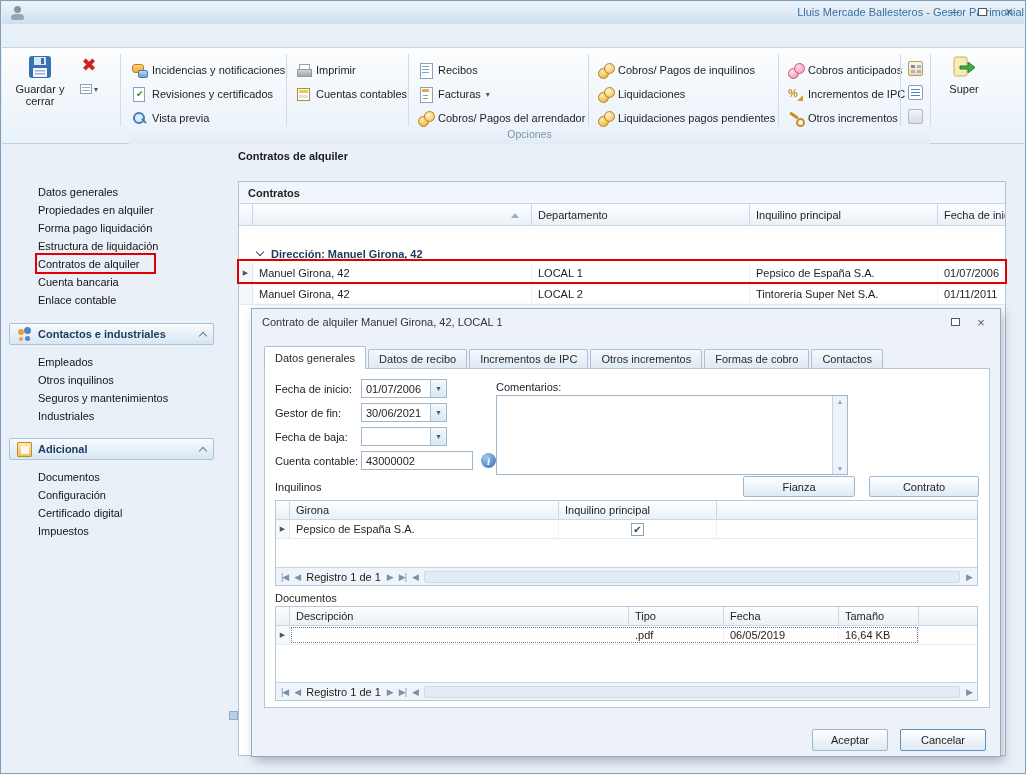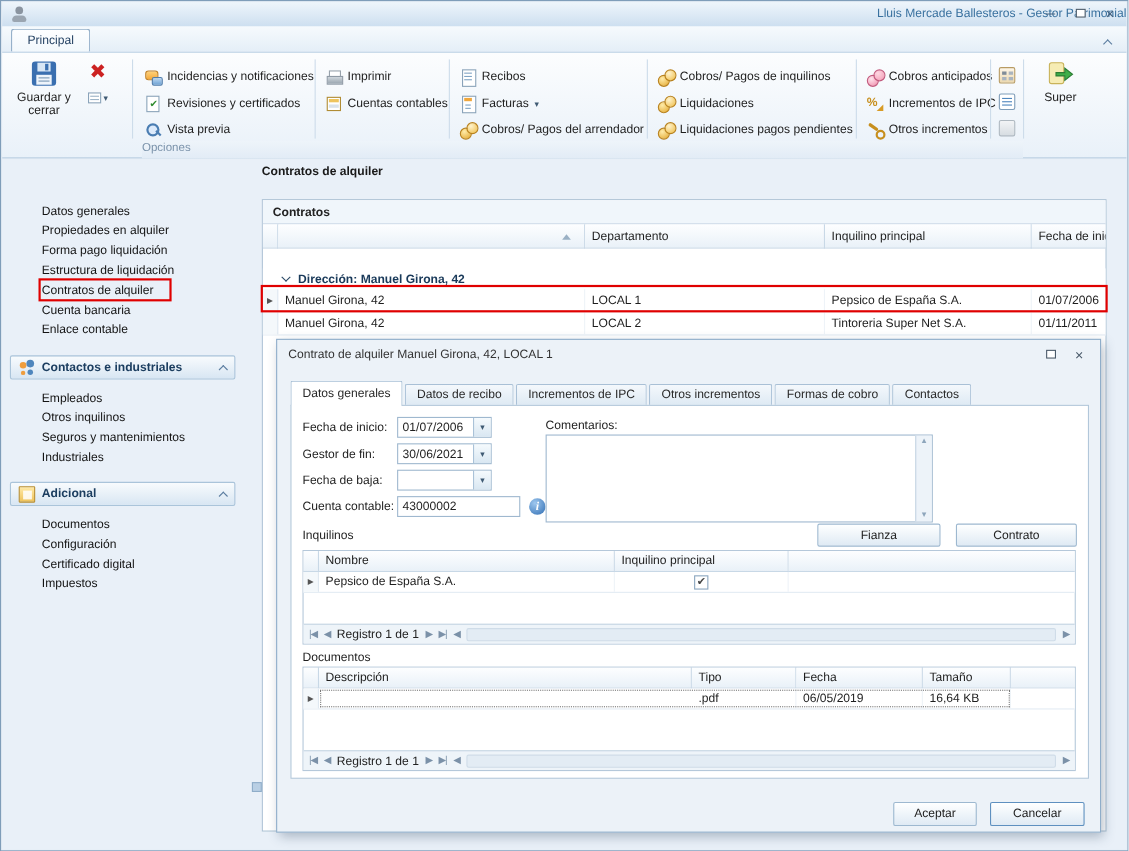--- a/index.html
+++ b/index.html
@@ -13,21 +13,21 @@
 .appicon::before{content:"";position:absolute;left:5px;top:1px;width:7px;height:7px;border-radius:50%;background:#8a94a0}
 .appicon::after{content:"";position:absolute;left:2px;top:9px;width:13px;height:6px;border-radius:4px 4px 2px 2px;background:#9aa5b1}
 .winbtns{position:absolute;right:6px;top:3px;display:flex;gap:9px;align-items:center}
 .winbtn{width:18px;height:15px;text-align:center;line-height:15px;color:#44617e;font-size:12px}
 .restore{width:9px;height:8px;border:1px solid #4a5a6a;background:#fff;display:inline-block}
 
 .tabrow{position:absolute;left:1px;right:1px;top:23px;height:23px;background:linear-gradient(#f6fafd,#e4eef7)}
 .tab-active{position:absolute;left:8px;top:2px;height:21px;padding:4px 14px 0;background:linear-gradient(#fdfeff,#f2f8fc);border:1px solid #96b1ca;border-bottom:none;border-radius:3px 3px 0 0;color:#1e3c5e}
 .ribcollapse{position:absolute;right:14px;top:9px}
 .ribbon{position:absolute;left:1px;right:1px;top:46px;height:97px;background:linear-gradient(#fcfdfe,#e9f1f9);border-top:1px solid #c3d5e6;border-bottom:1px solid #b9cee2}
-.ribcap{position:absolute;left:127px;top:80px;width:801px;height:16px;color:#7b93ab;font-size:10.5px;background:linear-gradient(#eef4fa,#e2ecf6)}
+.ribcap{position:absolute;left:127px;top:80px;width:801px;height:16px;text-align:center;color:#7b93ab;font-size:10.5px;background:linear-gradient(#eef4fa,#e2ecf6)}
 .vsep{position:absolute;top:6px;height:72px;width:1px;background:#cddcea}
 .rbig{position:absolute;top:6px;display:flex;flex-direction:column;align-items:center;text-align:center;gap:3px;color:#1e1e1e;cursor:default}
 .ritem{position:absolute;height:20px;display:flex;align-items:center;gap:5px;white-space:nowrap}
 .ddglyph{color:#3f5a73;font-size:8px}
 
 .ic{width:15px;height:15px;display:inline-block;position:relative;flex:none}
 .ic-bubble::before{content:"";position:absolute;left:0;top:1px;width:10px;height:7px;border-radius:3px;background:linear-gradient(#ffd27a,#f5a93a);border:1px solid #c07f22}
 .ic-bubble::after{content:"";position:absolute;left:6px;top:7px;width:8px;height:6px;border-radius:2px;background:linear-gradient(#bcd8f2,#6fa3d4);border:1px solid #4f7cab}
 .ic-cert::before{content:"";position:absolute;left:1px;top:0;width:10px;height:13px;background:#fff;border:1px solid #8aa3ba}
 .ic-cert::after{content:"✔";position:absolute;left:4px;top:2px;font-size:9px;color:#2e8b2e}
@@ -119,24 +119,20 @@
   <div class="titlebar">
     <span class="appicon"></span>
     <div class="apptitle">Lluis Mercade Ballesteros - Gestor Patrimonial</div>
     <div class="winbtns">
       <span class="winbtn">─</span>
       <span class="winbtn"><span class="restore"></span></span>
       <span class="winbtn" style="font-size:14px">×</span>
     </div>
   </div>
 
-  <div class="tabrow">
-    <div class="tab-active">Principal</div>
-    <span class="ribcollapse"><span class="chev up"></span></span>
-  </div>
 
   <div class="ribbon">
     <div class="rbig" style="left:10px;width:56px">
       <svg width="26" height="26" viewBox="0 0 26 26">
           <rect x="2" y="2" width="22" height="22" rx="3" fill="#3a6fb0"></rect>
           <rect x="7" y="3" width="12" height="8" fill="#d7e6f5"></rect>
           <rect x="14" y="4" width="3" height="6" fill="#3a6fb0"></rect>
           <rect x="6" y="14" width="14" height="9" fill="#eef4fb"></rect>
           <rect x="8" y="16" width="10" height="1.5" fill="#9fb6cc"></rect>
           <rect x="8" y="19" width="10" height="1.5" fill="#9fb6cc"></rect>
@@ -358,21 +354,21 @@
           <span>▼</span>
         </span>
       </div>
 
       <div class="flabel" style="left:10px;top:112px">Inquilinos</div>
       <div class="btn" style="left:478px;top:107px;width:112px;height:21px">Fianza</div>
       <div class="btn" style="left:604px;top:107px;width:110px;height:21px">Contrato</div>
 
       <div class="grid" style="left:10px;top:131px;width:703px;height:86px;border-color:#b5c8da">
         <div class="ghc" style="left:0;top:0;width:14px"></div>
-        <div class="ghc" style="left:14px;top:0;width:269px">Nombre</div>
+        <div class="ghc" style="left:14px;top:0;width:269px">Girona</div>
         <div class="ghc" style="left:283px;top:0;width:158px">Inquilino principal</div>
         <div class="ghc" style="left:441px;top:0;width:260px;border-right:none"></div>
         <div class="grow" style="top:19px;height:19px">
           <div class="rowind">▶</div>
           <div class="gc" style="left:14px;width:269px">Pepsico de España S.A.</div>
           <div class="gc" style="left:283px;width:158px;justify-content:center;padding-left:0">
             <span class="cb">✔</span>
           </div>
         </div>
         <div class="pager">

